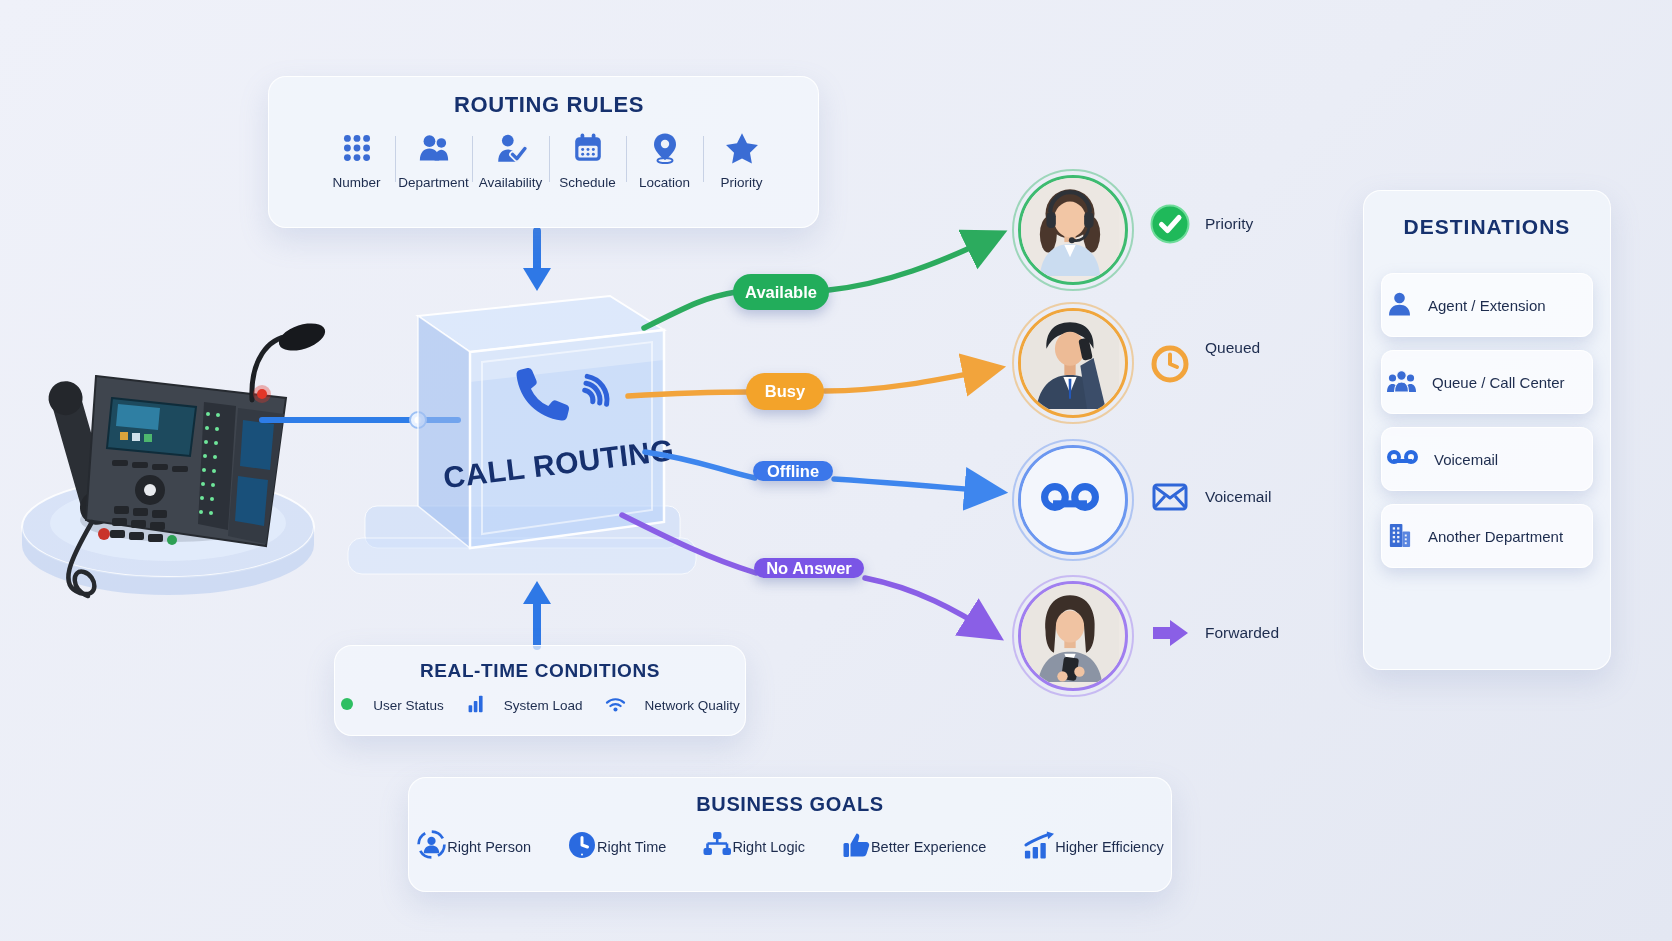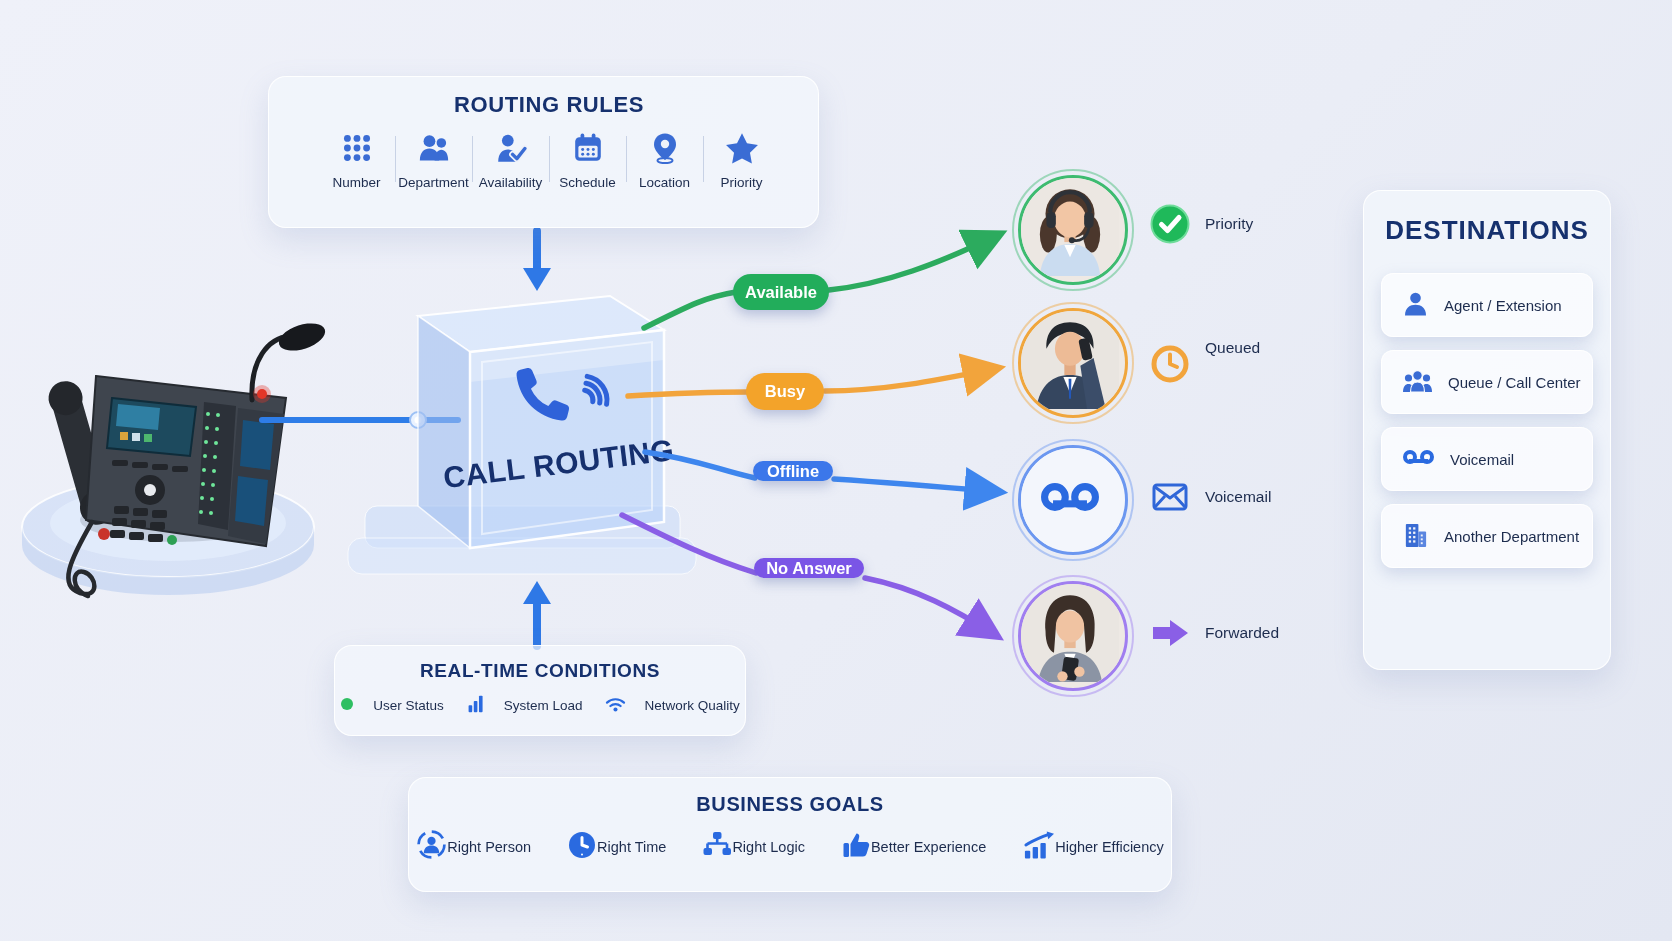--- a/index.html
+++ b/index.html
@@ -51,26 +51,26 @@
   #avatar-voicemail{left:1018px;top:445px;background:#f3f6fc;}
   #avatar-forwarded{left:1018px;top:581px;}
   
   .outcome-icon{position:absolute;z-index:3;width:40px;height:40px;}
   .outcome-label{
     position:absolute;z-index:3;left:1205px;font-size:15.5px;color:#1d2c4e;
     height:40px;display:flex;align-items:center;font-weight:500;
   }
   
   #destinations{left:1363px;top:190px;width:246px;height:478px;}
-  #destinations .panel-title{font-size:26px;margin-top:24px;letter-spacing:1px;}
+  #destinations .panel-title{font-size:21px;margin-top:24px;letter-spacing:1px;}
   .dest-cards{position:absolute;left:17px;top:82px;display:flex;flex-direction:column;gap:13px;}
   .dest-card{
     width:212px;height:64px;border-radius:12px;background:rgba(250,251,254,0.92);
     box-shadow:0 6px 16px rgba(125,145,195,0.28);border:1px solid rgba(255,255,255,0.9);
-    display:flex;align-items:center;gap:15px;padding-left:20px;box-sizing:border-box;
+    display:flex;align-items:center;gap:15px;padding-left:4px;box-sizing:border-box;
   }
   .dest-label{font-size:15px;color:#1d2c4e;font-weight:500;white-space:nowrap;}
   
   #realtime{left:334px;top:645px;width:410px;height:89px;}
   #realtime .panel-title{font-size:19px;margin-top:14px;}
   .rt-items{display:flex;justify-content:center;align-items:center;gap:22px;margin-top:12px;}
   .rt-item{display:flex;align-items:center;gap:19px;}
   .rt-label{font-size:13.5px;color:#1d2c4e;font-weight:500;white-space:nowrap;}
   
   #business-goals{left:408px;top:777px;width:762px;height:113px;}

